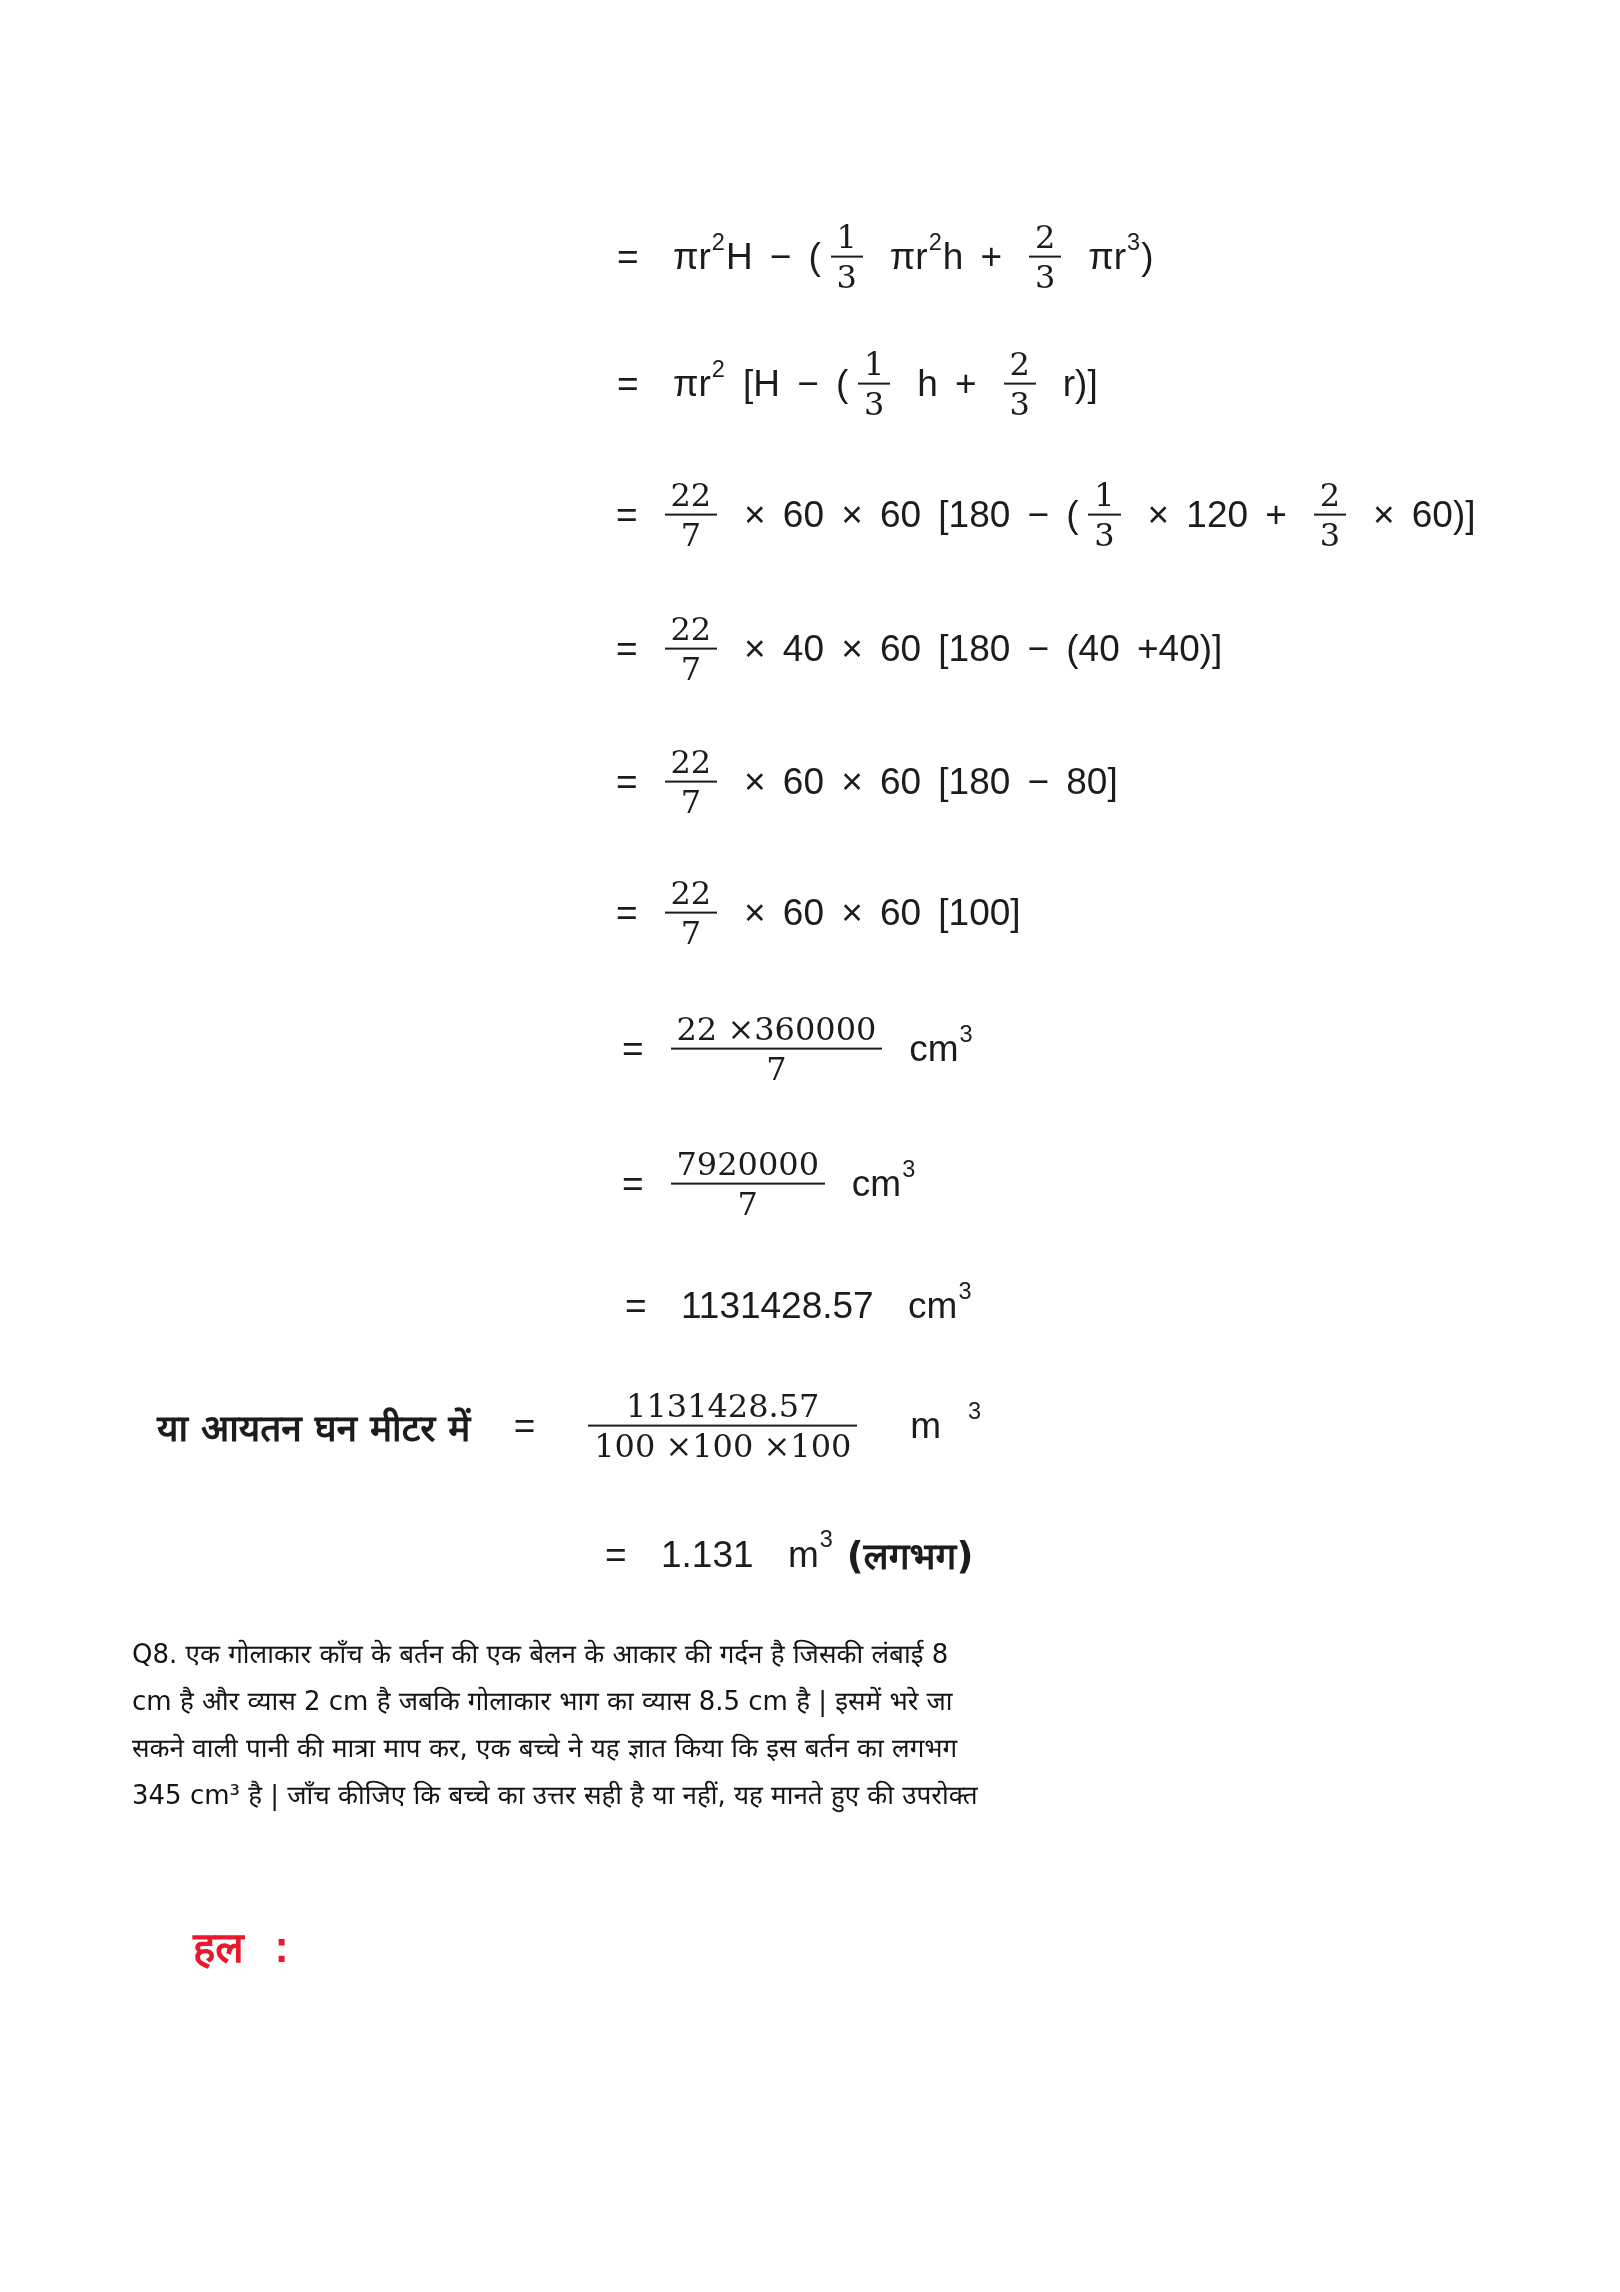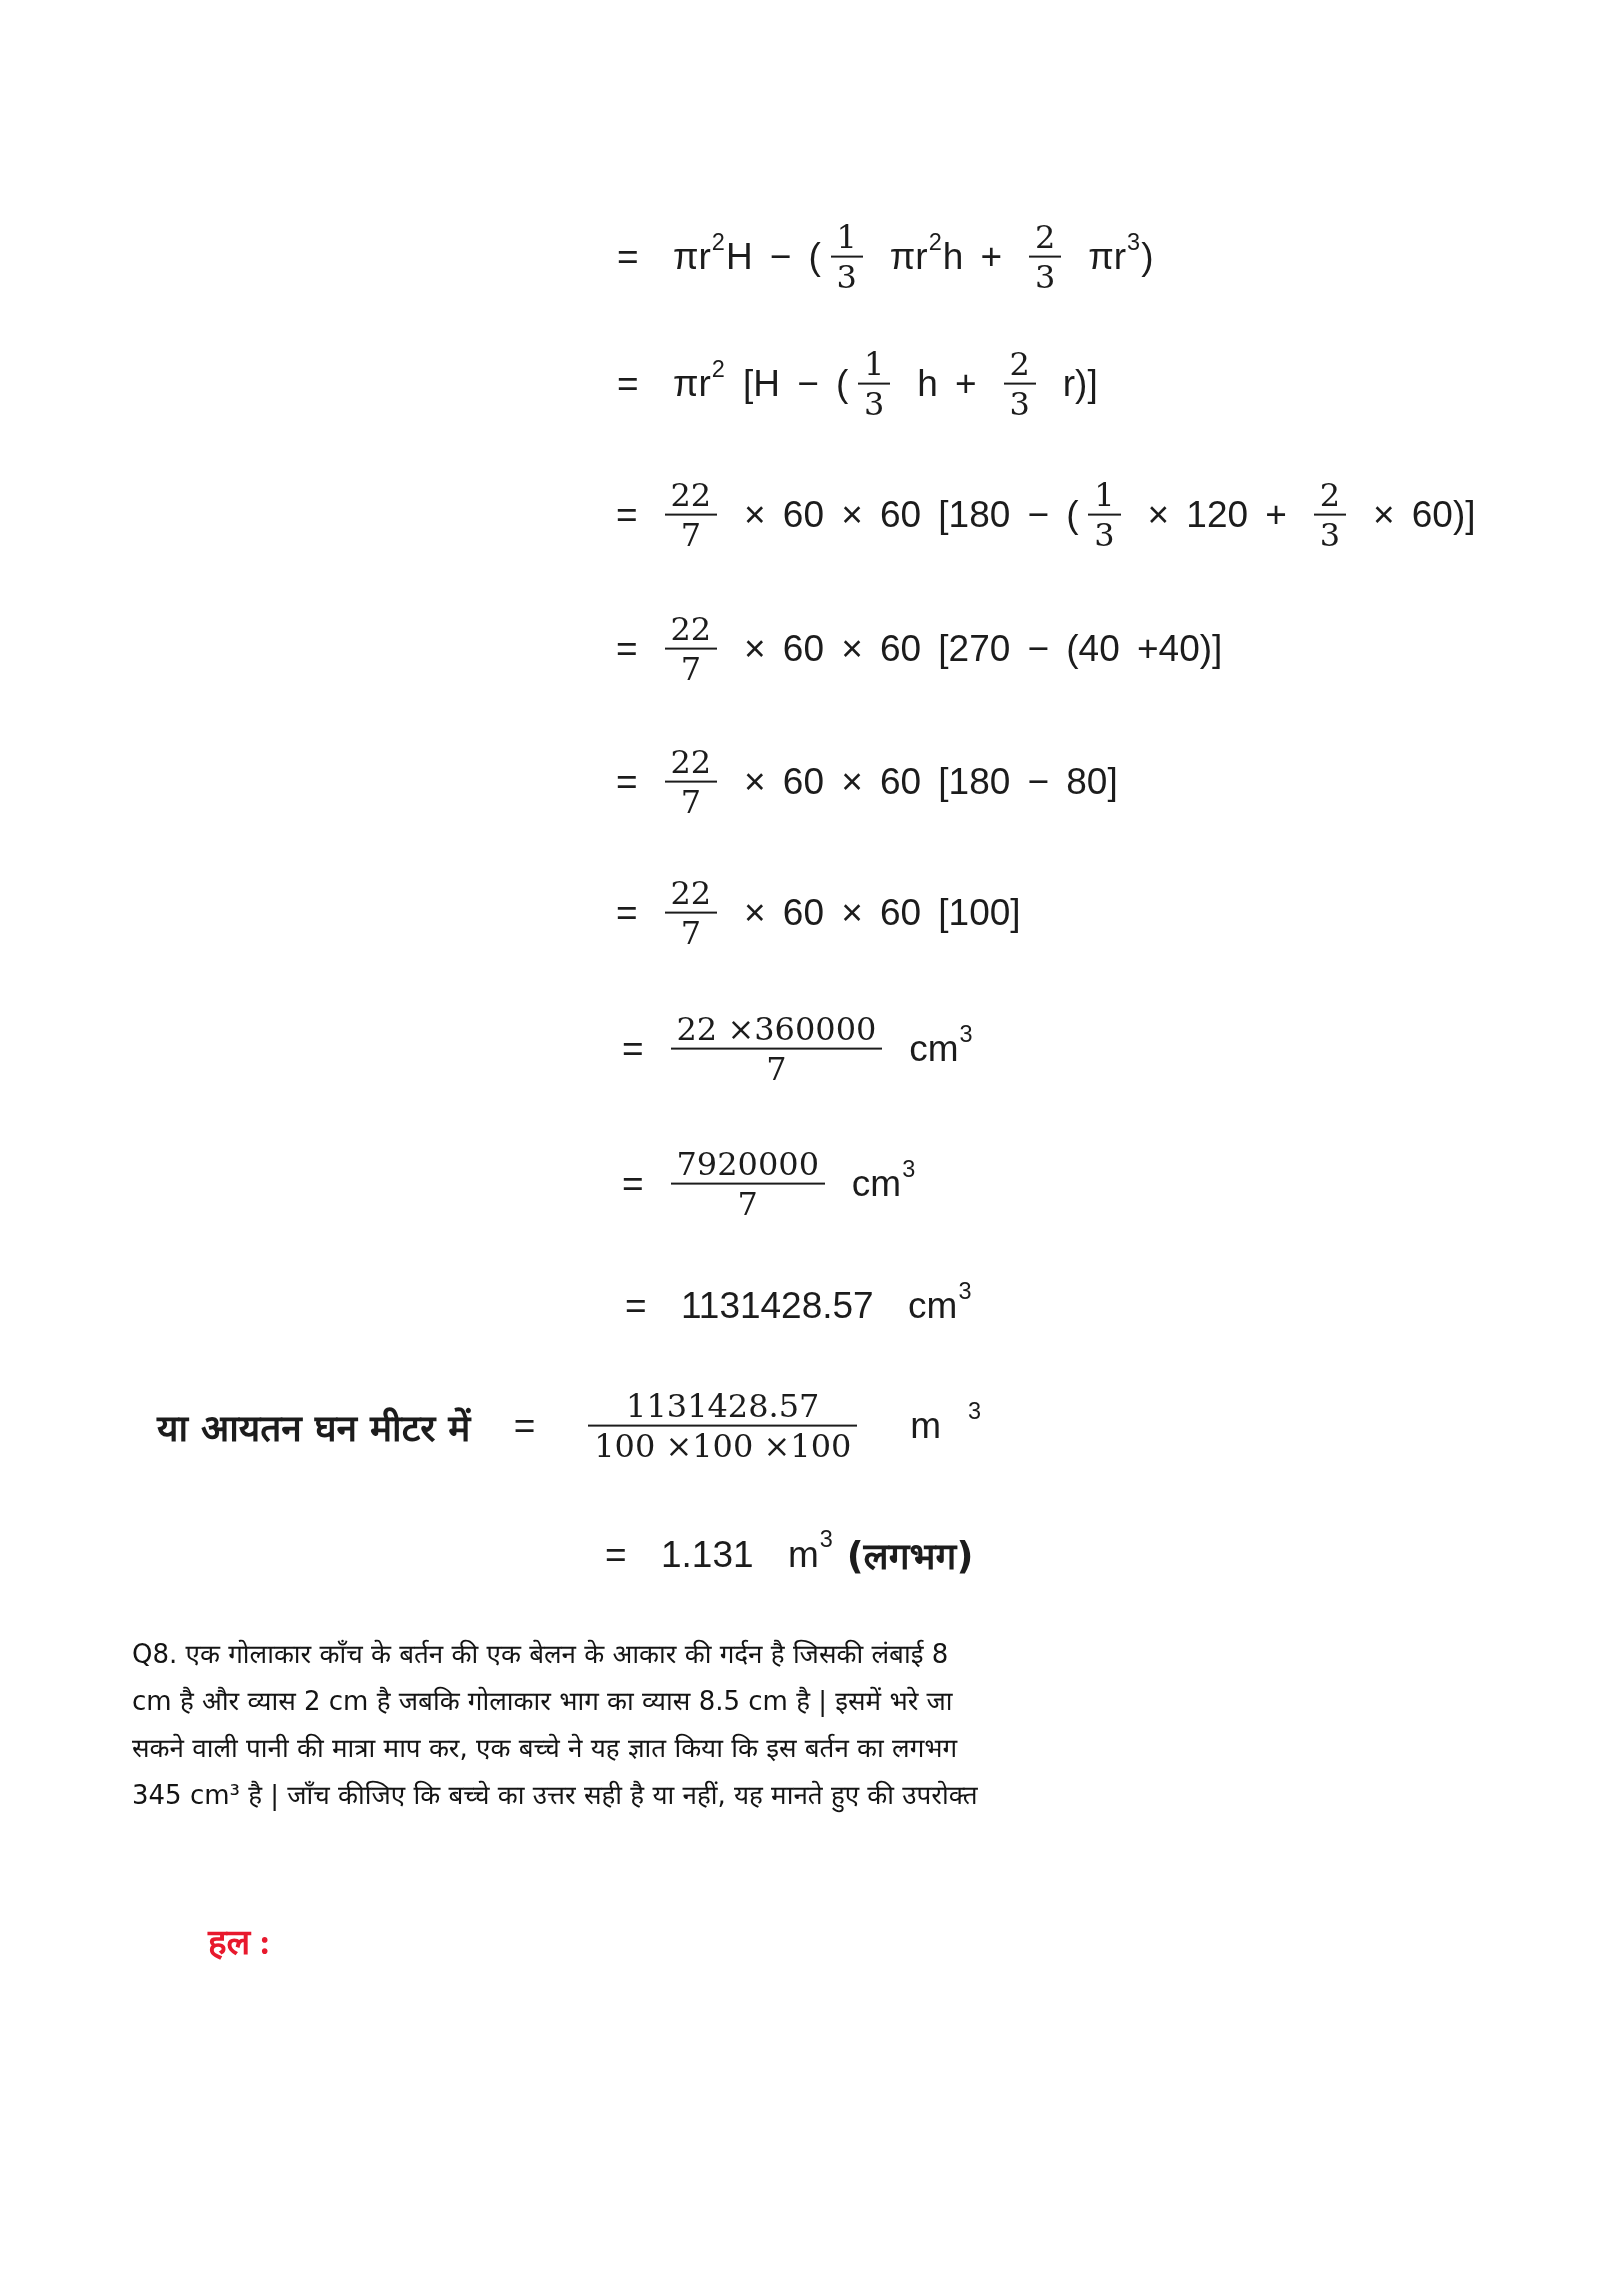--- a/index.html
+++ b/index.html
@@ -59,36 +59,36 @@
     top:1631px;
     font-family:"DejaVu Sans", sans-serif;
     font-size:26px;
     line-height:47px;
     color:#141414;
   }
   .q-line { white-space:pre; }
   
   #solution-label {
     position:absolute;
-    left:208px;
+    left:193px;
     top:1917px;
-    font-family:Liberation Serif, serif;
-    font-size:35px;
+    font-family:Liberation Mono, monospace;
+    font-size:42px;
     font-weight:600;
   }
 </style>
 </head>
 <body>
 
 <div id="page" style="background: rgb(255, 255, 255);">
 
   <div class="eq-row" style="left:617px; top:257px;"><span class="tx">=  πr</span><span class="sup">2</span><span class="tx">H − (</span><span class="frac"><span class="num">1</span><span class="bar"></span><span class="den">3</span></span><span class="tx"> πr</span><span class="sup">2</span><span class="tx">h + </span><span class="frac"><span class="num">2</span><span class="bar"></span><span class="den">3</span></span><span class="tx"> πr</span><span class="sup">3</span><span class="tx">)</span></div>
   <div class="eq-row" style="left:617px; top:384px;"><span class="tx">=  πr</span><span class="sup">2</span><span class="tx"> [H − (</span><span class="frac"><span class="num">1</span><span class="bar"></span><span class="den">3</span></span><span class="tx"> h + </span><span class="frac"><span class="num">2</span><span class="bar"></span><span class="den">3</span></span><span class="tx"> r)]</span></div>
   <div class="eq-row" style="left:616px; top:515px;"><span class="tx">= </span><span class="frac"><span class="num">22</span><span class="bar"></span><span class="den">7</span></span><span class="tx"> × 60 × 60 [180 − (</span><span class="frac"><span class="num">1</span><span class="bar"></span><span class="den">3</span></span><span class="tx"> × 120 + </span><span class="frac"><span class="num">2</span><span class="bar"></span><span class="den">3</span></span><span class="tx"> × 60)]</span></div>
-  <div class="eq-row" style="left:616px; top:649px;"><span class="tx">= </span><span class="frac"><span class="num">22</span><span class="bar"></span><span class="den">7</span></span><span class="tx"> × 60 × 60 [270 − (40 +40)]</span></div>
+  <div class="eq-row" style="left:616px; top:649px;"><span class="tx">= </span><span class="frac"><span class="num">22</span><span class="bar"></span><span class="den">7</span></span><span class="tx"> × 40 × 60 [180 − (40 +40)]</span></div>
   <div class="eq-row" style="left:616px; top:782px;"><span class="tx">= </span><span class="frac"><span class="num">22</span><span class="bar"></span><span class="den">7</span></span><span class="tx"> × 60 × 60 [180 − 80]</span></div>
   <div class="eq-row" style="left:616px; top:913px;"><span class="tx">= </span><span class="frac"><span class="num">22</span><span class="bar"></span><span class="den">7</span></span><span class="tx"> × 60 × 60 [100]</span></div>
   <div class="eq-row" style="left:622px; top:1049px;"><span class="tx">= </span><span class="frac"><span class="num">22 ×360000</span><span class="bar"></span><span class="den">7</span></span><span class="tx"> cm</span><span class="sup">3</span></div>
   <div class="eq-row" style="left:622px; top:1184px;"><span class="tx">= </span><span class="frac"><span class="num">7920000</span><span class="bar"></span><span class="den">7</span></span><span class="tx"> cm</span><span class="sup">3</span></div>
   <div class="eq-row" style="left:625px; top:1306px;"><span class="tx">=  1131428.57  cm</span><span class="sup">3</span></div>
   <div class="eq-row" style="left:157px; top:1426px;gap:26px;"><span class="hi">या आयतन घन मीटर में</span><span class="tx"> = </span><span class="frac"><span class="num">1131428.57</span><span class="bar"></span><span class="den">100 ×100 ×100</span></span><span class="tx"> m</span><span class="sup">3</span></div>
   <div class="eq-row" style="left:605px; top:1554px;"><span class="tx">=  1.131  m</span><span class="sup">3</span><span class="hi"> (लगभग)</span></div>
 
   <div id="question">
     <div class="q-line">Q8. एक गोलाकार काँच के बर्तन की एक बेलन के आकार की गर्दन है जिसकी लंबाई 8</div>

